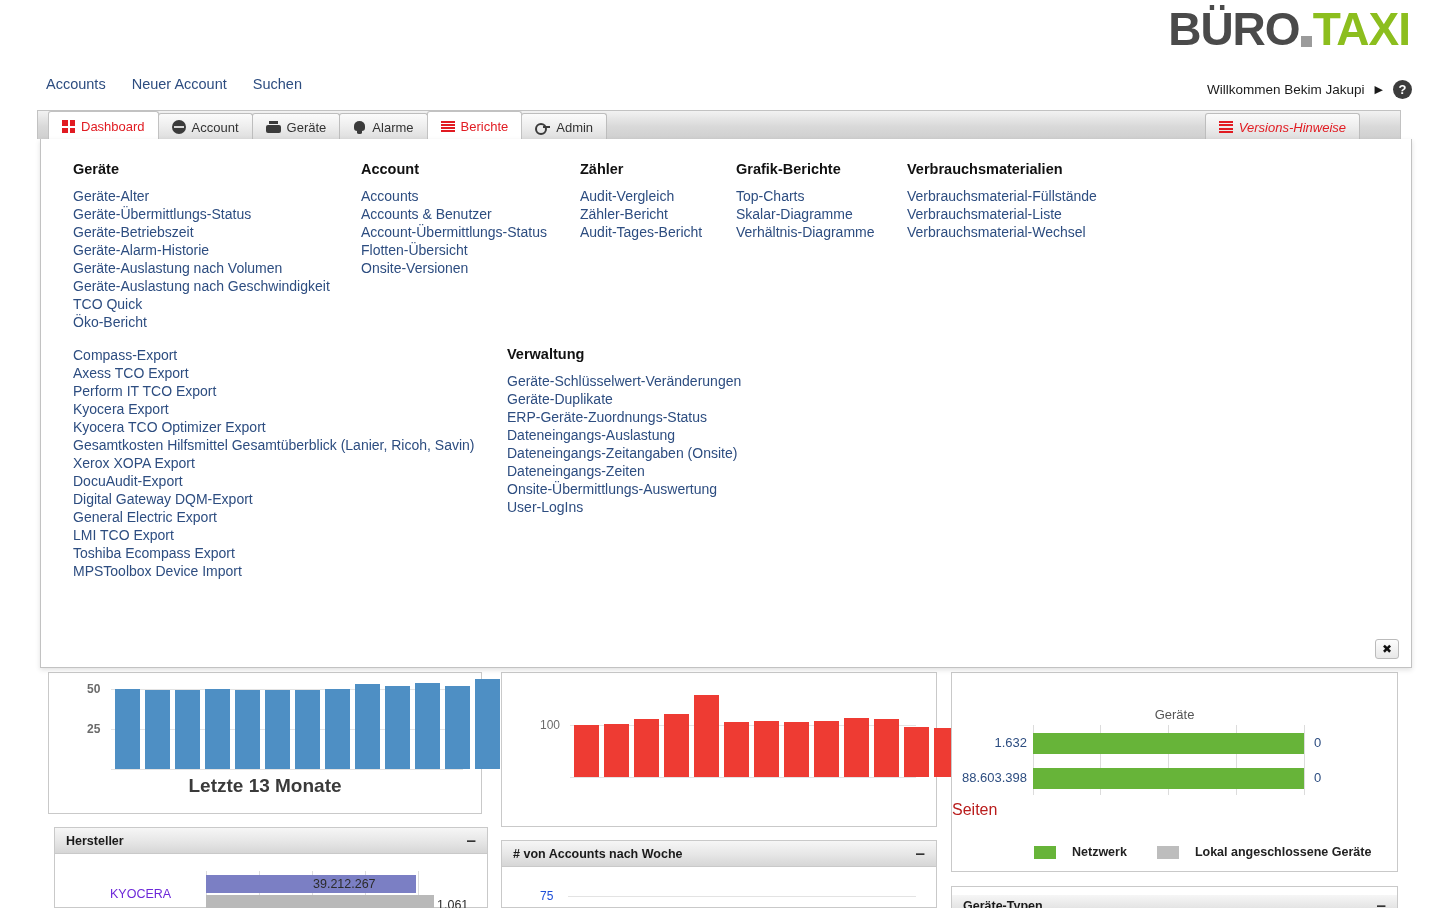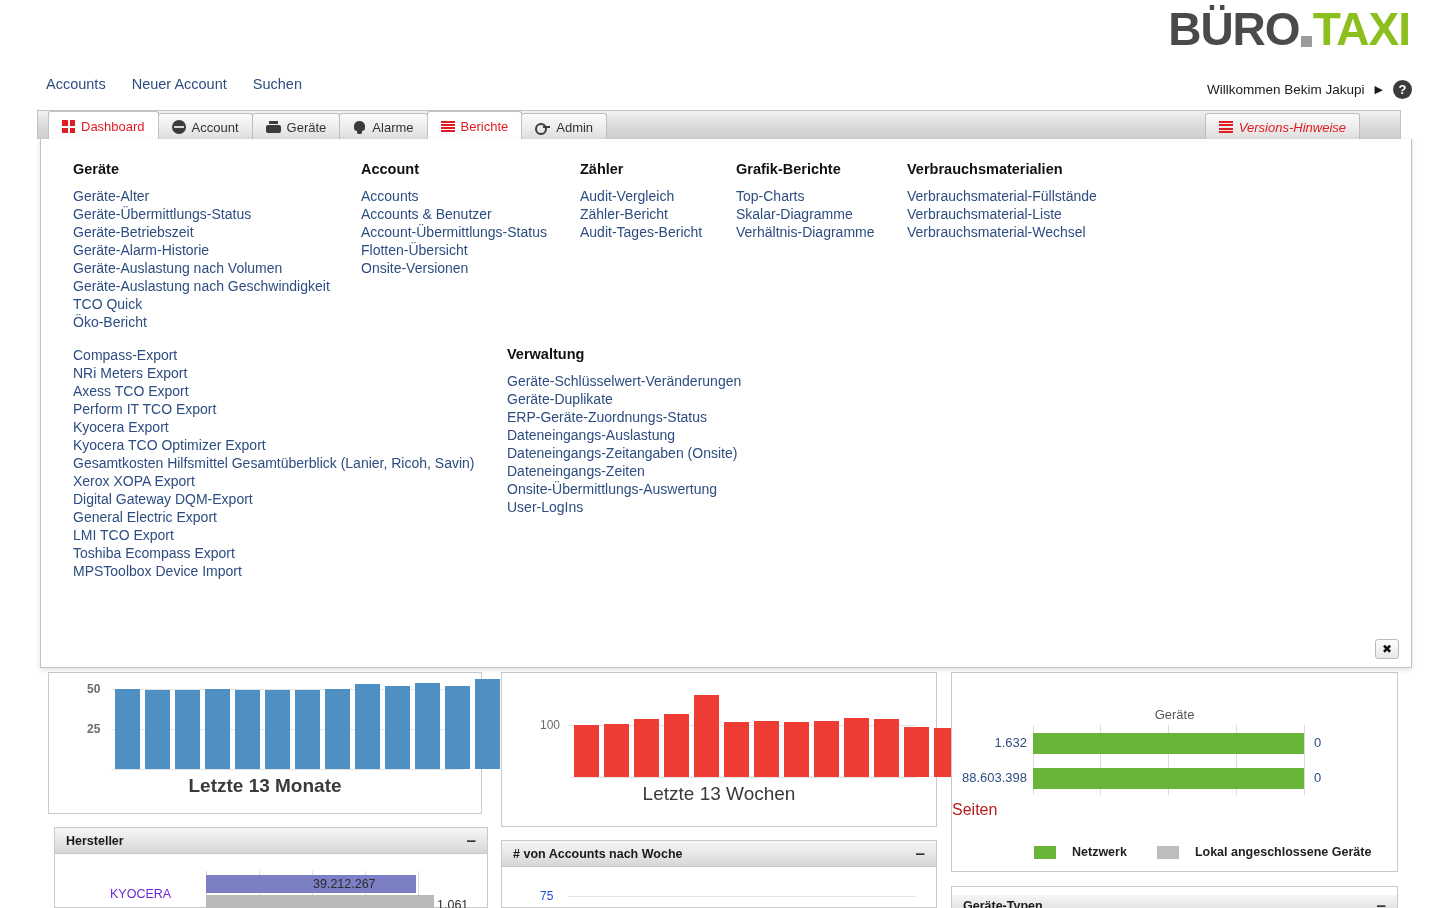--- a/index.html
+++ b/index.html
@@ -266,21 +266,20 @@
       <div class="b" style="height:82px;background:#ee3b33;"></div>
       <div class="b" style="height:55px;background:#ee3b33;"></div>
       <div class="b" style="height:56px;background:#ee3b33;"></div>
       <div class="b" style="height:55px;background:#ee3b33;"></div>
       <div class="b" style="height:56px;background:#ee3b33;"></div>
       <div class="b" style="height:59px;background:#ee3b33;"></div>
       <div class="b" style="height:58px;background:#ee3b33;"></div>
       <div class="b" style="height:50px;background:#ee3b33;"></div>
       <div class="b" style="height:49px;background:#ee3b33;"></div>
     </div>
-    <div class="chart-title" style="top:110px; left:0;">Letzte 13 Wochen</div>
   </div>
 </div>
 
 <div class="panel" style="left:951px; top:672px; width:447px; height:200px;">
   <div style="position:absolute; inset:0;">
     <div class="axis-lbl" style="left:0; top:34px; width:100%; text-align:center; font-size:13px; color:#555;">Geräte</div>
 
     <div style="position:absolute;left:81px;top:52px;width:1px;height:70px;background:#dcdcdc;"></div>
     <div style="position:absolute;left:148px;top:52px;width:1px;height:70px;background:#dcdcdc;"></div>
     <div style="position:absolute;left:216px;top:52px;width:1px;height:70px;background:#dcdcdc;"></div>
@@ -382,27 +381,27 @@
 
   <div class="colgroup" style="left:866px; top:22px;">
     <h4>Verbrauchsmaterialien</h4>
     <a href="#">Verbrauchsmaterial-Füllstände</a>
     <a href="#">Verbrauchsmaterial-Liste</a>
     <a href="#">Verbrauchsmaterial-Wechsel</a>
   </div>
 
   <div class="colgroup" style="left:32px; top:207px;">
     <a href="#">Compass-Export</a>
-    <a href="#">NRi Meters Export</a>
     <a href="#">Axess TCO Export</a>
     <a href="#">Perform IT TCO Export</a>
     <a href="#">Kyocera Export</a>
     <a href="#">Kyocera TCO Optimizer Export</a>
     <a href="#">Gesamtkosten Hilfsmittel Gesamtüberblick (Lanier, Ricoh, Savin)</a>
     <a href="#">Xerox XOPA Export</a>
+    <a href="#">DocuAudit-Export</a>
     <a href="#">Digital Gateway DQM-Export</a>
     <a href="#">General Electric Export</a>
     <a href="#">LMI TCO Export</a>
     <a href="#">Toshiba Ecompass Export</a>
     <a href="#">MPSToolbox Device Import</a>
   </div>
 
   <div class="colgroup" style="left:466px; top:207px;">
     <h4>Verwaltung</h4>
     <a href="#">Geräte-Schlüsselwert-Veränderungen</a>

